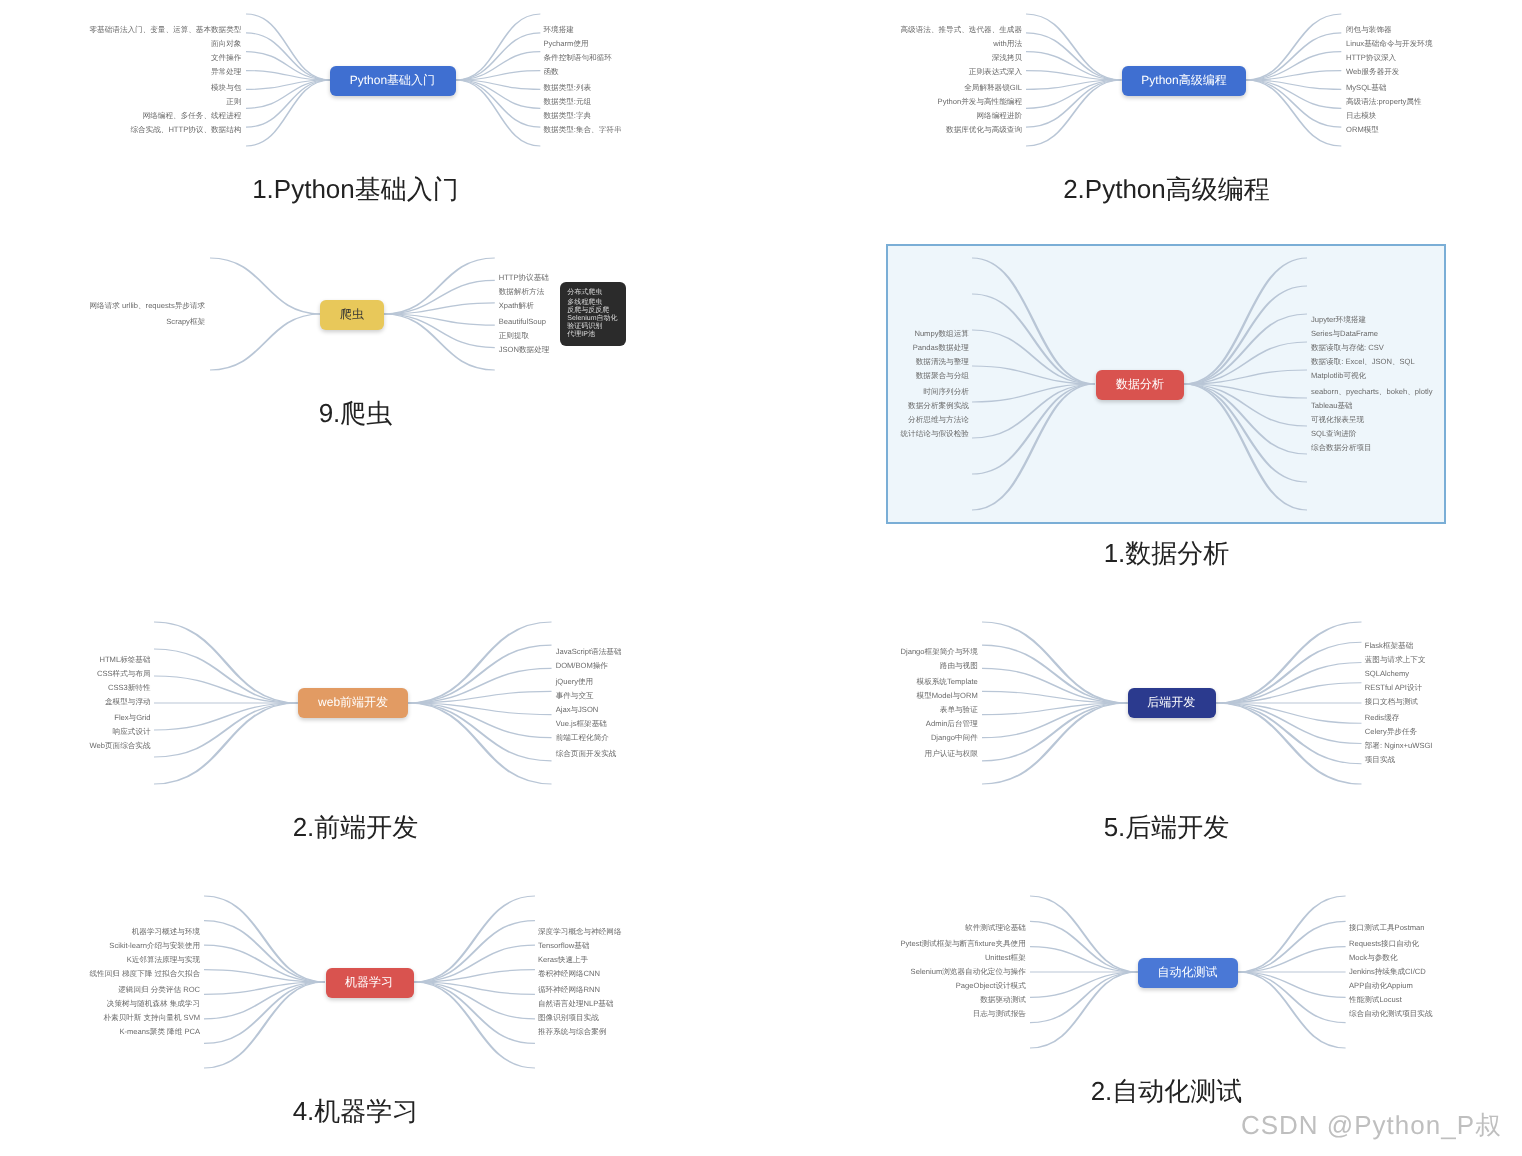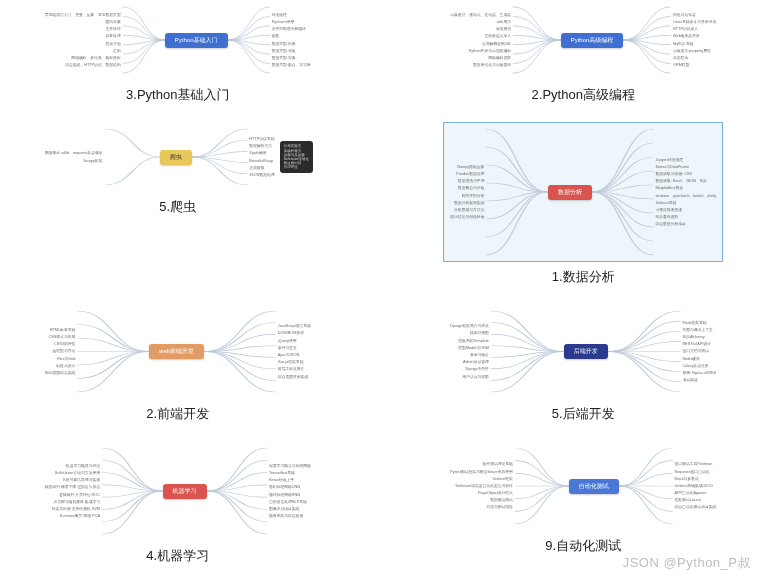--- a/index.html
+++ b/index.html
@@ -155,21 +155,21 @@
             <div class="node">Pycharm使用</div>
             <div class="node">条件控制语句和循环</div>
             <div class="node">函数</div>
             <div class="node">数据类型:列表</div>
             <div class="node">数据类型:元组</div>
             <div class="node">数据类型:字典</div>
             <div class="node">数据类型:集合、字符串</div>
           </div>
         </div>
       </div>
-      <div class="caption">3.Python基础入门</div>
+      <div class="caption">1.Python基础入门</div>
     </div>
     <div class="item">
       <div class="thumb" style="height: 80px;">
         <div class="mindmap" style="height: 100%;">
           <div class="leftnodes">
             <div class="node">高级语法、推导式、迭代器、生成器</div>
             <div class="node">with用法</div>
             <div class="node">深浅拷贝</div>
             <div class="node">正则表达式深入</div>
             <div class="node">全局解释器锁GIL</div>
@@ -251,21 +251,21 @@
           <div class="darkbox">
             <div>分布式爬虫</div>
             <div>多线程爬虫</div>
             <div>反爬与反反爬</div>
             <div>Selenium自动化</div>
             <div>验证码识别</div>
             <div>代理IP池</div>
           </div>
         </div>
       </div>
-      <div class="caption">5.爬虫</div>
+      <div class="caption">9.爬虫</div>
     </div>
     <div class="item">
       <div class="thumb selected" style="height: 140px;">
         <div class="mindmap" style="height: 100%;">
           <div class="leftnodes">
             <div class="node">Numpy数组运算</div>
             <div class="node">Pandas数据处理</div>
             <div class="node">数据清洗与整理</div>
             <div class="node">数据聚合与分组</div>
             <div class="node">时间序列分析</div>
@@ -511,17 +511,17 @@
             <div class="node">接口测试工具Postman</div>
             <div class="node">Requests接口自动化</div>
             <div class="node">Mock与参数化</div>
             <div class="node">Jenkins持续集成CI/CD</div>
             <div class="node">APP自动化Appium</div>
             <div class="node">性能测试Locust</div>
             <div class="node">综合自动化测试项目实战</div>
           </div>
         </div>
       </div>
-      <div class="caption">9.自动化测试</div>
+      <div class="caption">2.自动化测试</div>
     </div>
   </div>
 
-<div class="watermark">JSON @Python_P叔</div>
+<div class="watermark">CSDN @Python_P叔</div>
 
 </body></html>

